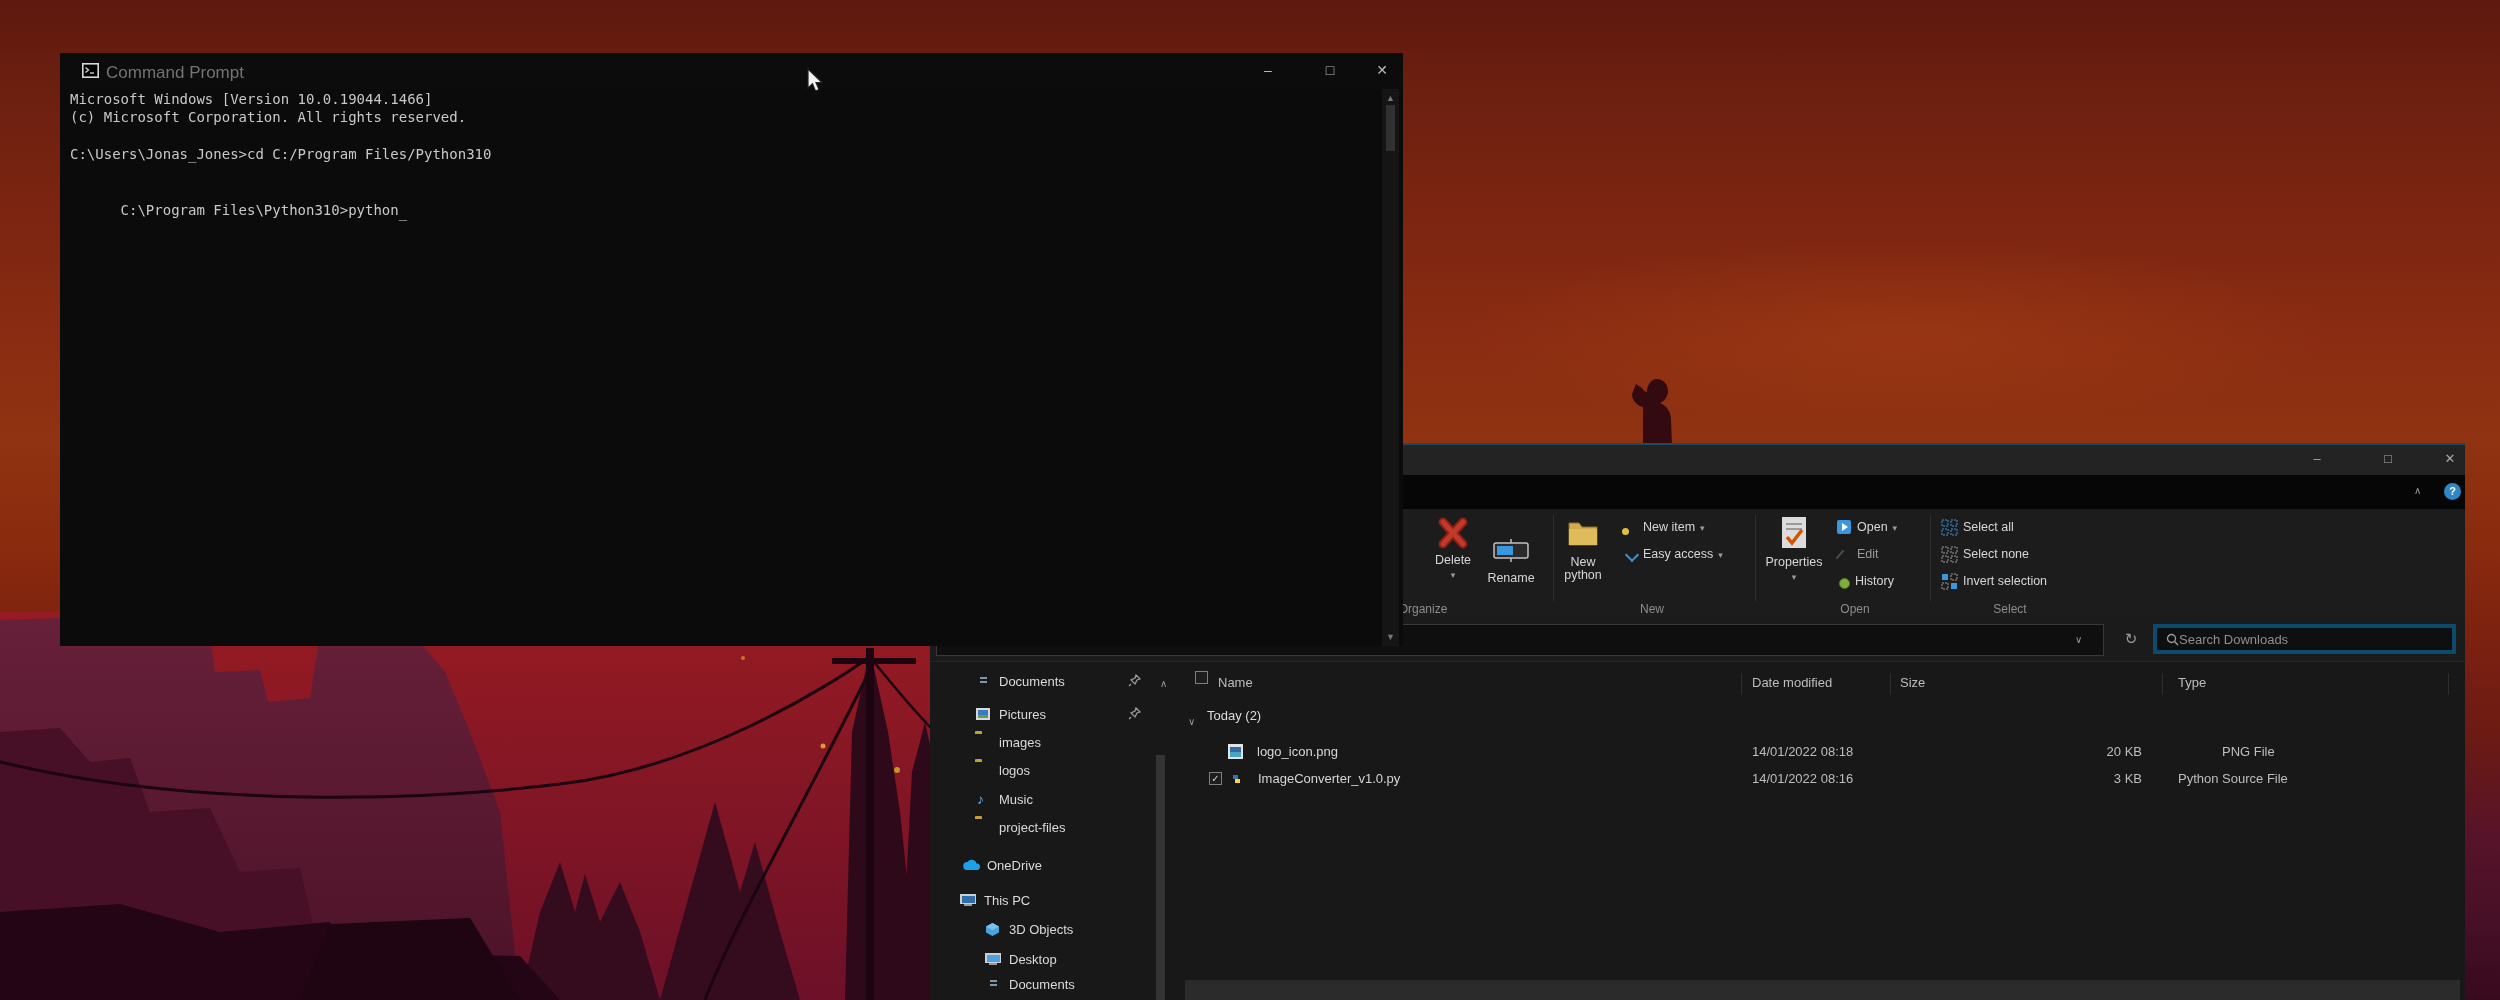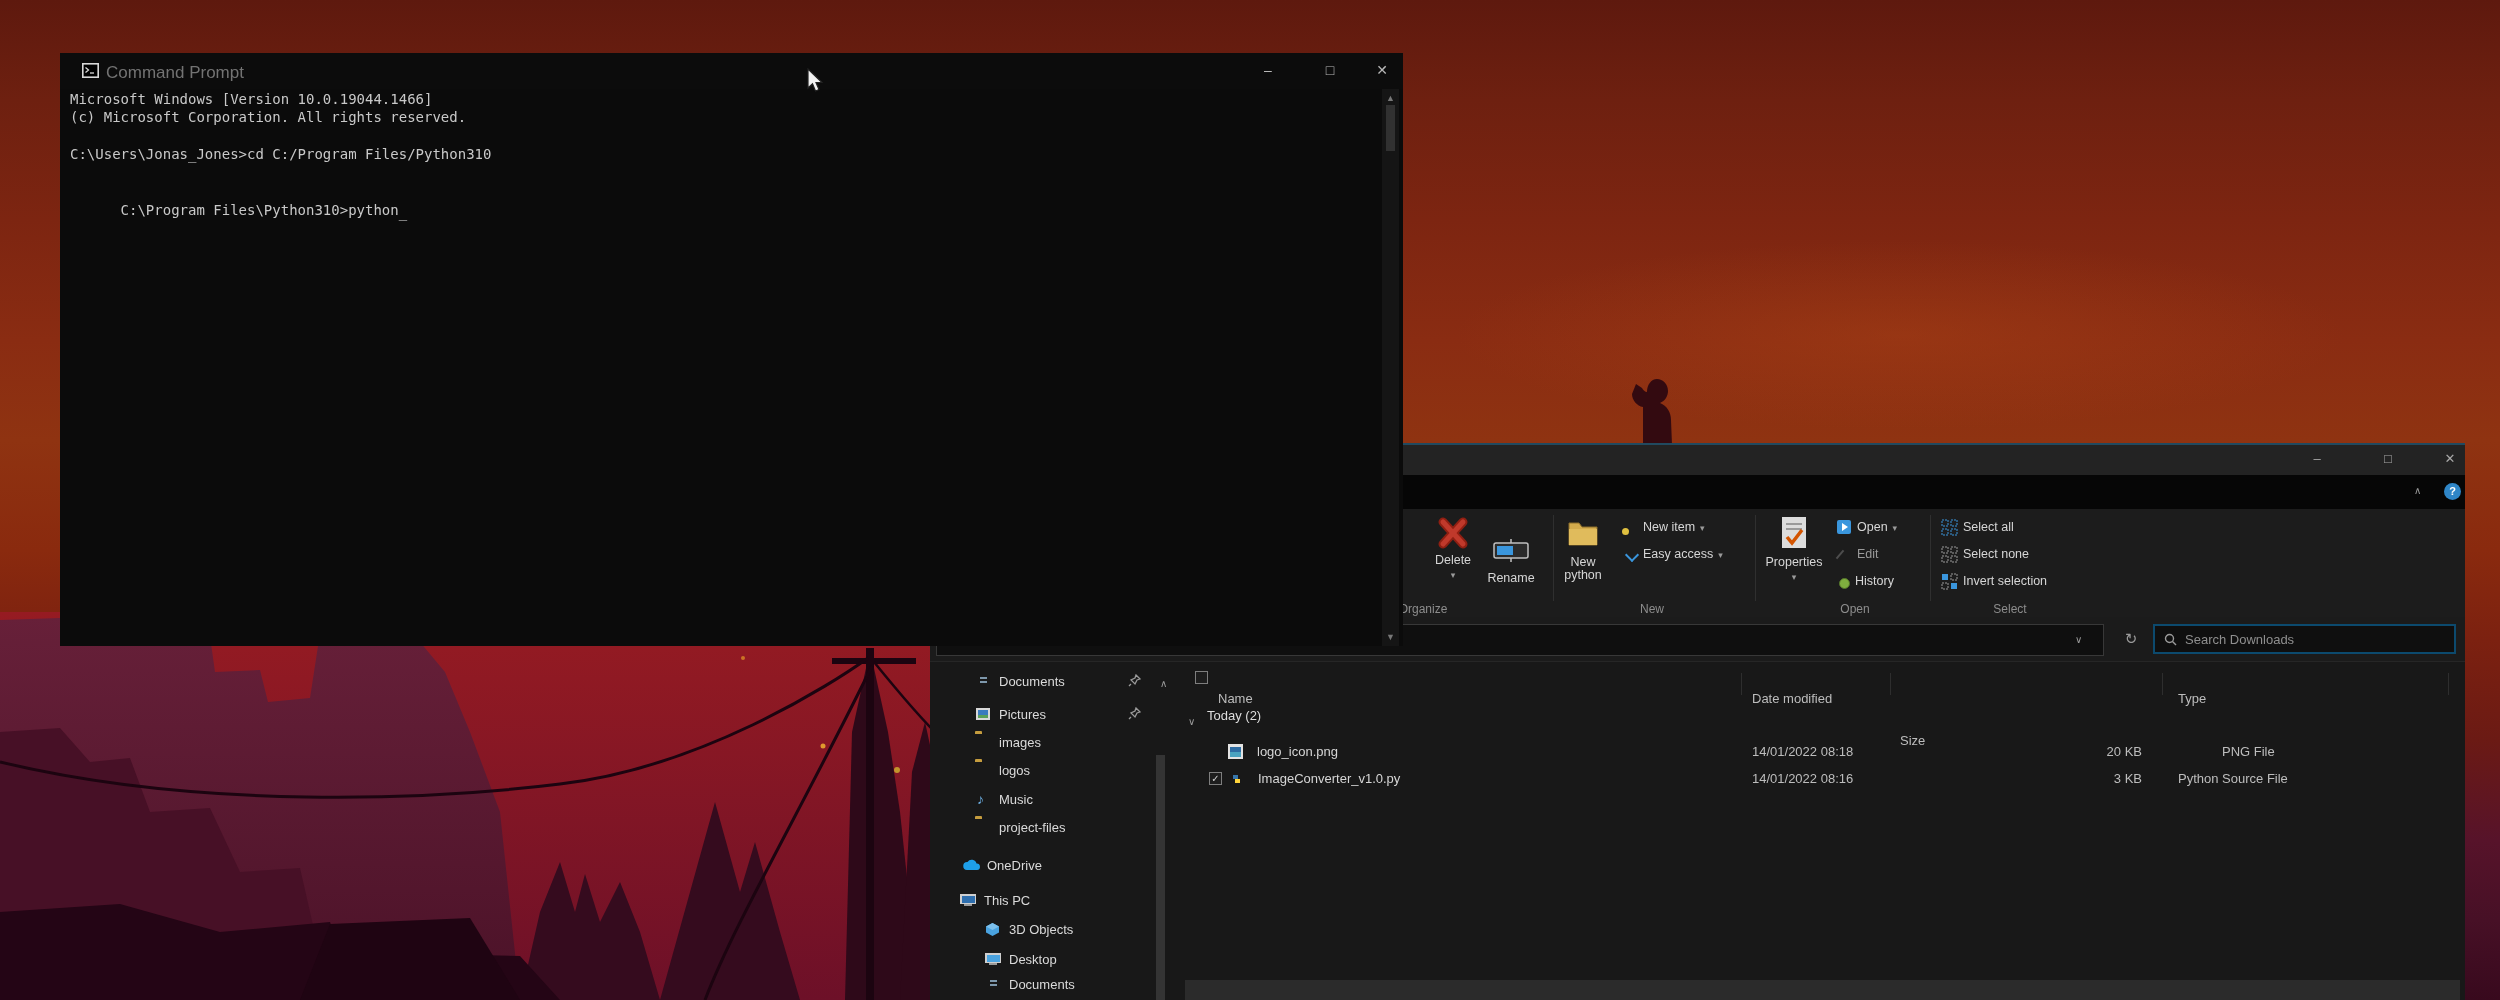--- a/index.html
+++ b/index.html
@@ -29,26 +29,26 @@
   .rsep{top:6px;width:1px;height:86px;background:#2f2f2f;}
   .bb{position:absolute;width:70px;text-align:center;color:#d6d6d6;font-size:12.5px;}
   .bb .lbl{display:block;margin-top:2px;line-height:13px;}
   .sb{position:absolute;display:flex;align-items:center;gap:5px;height:22px;color:#d6d6d6;font-size:12.5px;white-space:nowrap;text-align:center;}
   .darr::before{content:"▾";color:#9a9a9a;font-size:9px;}
   .glabel{position:absolute;top:93px;width:120px;text-align:center;color:#8d8d8d;font-size:12px;}
   .ex-addr{left:0;top:172px;width:100%;height:44px;background:#1b1b1b;}
   .addr-box{left:6px;top:7px;width:1166px;height:30px;background:#0f0f0f;border:1px solid #383838;}
   .addr-v{left:1138px;top:8px;color:#9a9a9a;font-size:11px;}
   .refresh-btn{left:1182px;top:7px;width:38px;height:30px;color:#9a9a9a;font-size:15px;text-align:center;line-height:30px;}
-  .search-box{left:1223px;top:7px;width:303px;height:30px;background:#0f0f0f;border:2px solid #0c4a6e;display:flex;align-items:center;gap:8px;padding-left:9px;box-sizing:border-box;}
+  .search-box{left:1223px;top:7px;width:303px;height:30px;background:#0f0f0f;border:4px solid #0c4a6e;display:flex;align-items:center;gap:0;padding-left:9px;box-sizing:border-box;}
   .search-ph{color:#8f8f8f;font-size:13px;}
   .ex-main{left:0;top:216px;width:100%;height:341px;border-top:1px solid #262626;background:#181818;}
   .side-item{position:absolute;display:flex;align-items:center;gap:8px;height:24px;color:#dadada;font-size:13px;white-space:nowrap;}
   .side-scroll{left:226px;top:93px;width:9px;height:248px;background:#343434;}
-  .hdr{position:absolute;top:29px;color:#bdbdbd;font-size:13px;white-space:nowrap;}
+  .hdr{position:absolute;top:13px;color:#bdbdbd;font-size:13px;white-space:nowrap;}
   .hsep{position:absolute;top:11px;width:1px;height:22px;background:#2e2e2e;}
   .chev::before{content:"∨";color:#9a9a9a;font-size:10px;}
   .upchev::before{content:"∧";color:#9a9a9a;font-size:10px;}
   .row-txt{position:absolute;color:#d6d6d6;font-size:13px;white-space:nowrap;}
   .checkbox{position:absolute;width:13px;height:13px;border:1px solid #7e7e7e;background:#1d1d1d;box-sizing:border-box;color:#cfcfcf;font-size:10px;line-height:11px;text-align:center;}
   .hl-row{left:255px;top:318px;width:1275px;height:28px;background:#2b2b2b;}
   
   .i16{width:16px;height:16px;position:relative;flex:none;}
   .folder{background:linear-gradient(180deg,#d8b052 0%,#c59c3e 100%);width:16px;height:11px;margin-top:4px;border-radius:1px;position:relative;}
   .folder::before{content:"";position:absolute;left:0;top:-3px;width:7px;height:3px;background:#c59c3e;border-radius:1px 1px 0 0;}
@@ -331,21 +331,21 @@
         
       </div>
 
       <div class="abs side-scroll"></div>
 
       <div class="checkbox" style="left:265px;top:9px;"></div>
       <div class="hdr" style="left:288px;">Name</div>
       <div class="hsep" style="left:811px;"></div>
       <div class="hdr" style="left:822px;">Date modified</div>
       <div class="hsep" style="left:960px;"></div>
-      <div class="hdr" style="left:970px;margin-top:42px;">Size</div>
+      <div class="hdr" style="left:970px;">Size</div>
       <div class="hsep" style="left:1232px;"></div>
       <div class="hdr" style="left:1248px;">Type</div>
       <div class="hsep" style="left:1518px;"></div>
 
       <div class="abs chev" style="left:258px;top:49px;"></div>
       <div class="row-txt" style="left:277px;top:46px;color:#dedede;">Today (2)</div>
 
       <div class="abs" style="left:255px;top:77px;width:1275px;height:27px;">
         <span class="abs i16" style="left:43px;top:5px;">
           <span class="abs" style="left:0;top:0;width:15px;height:15px;background:#e3e3e3;"></span>

